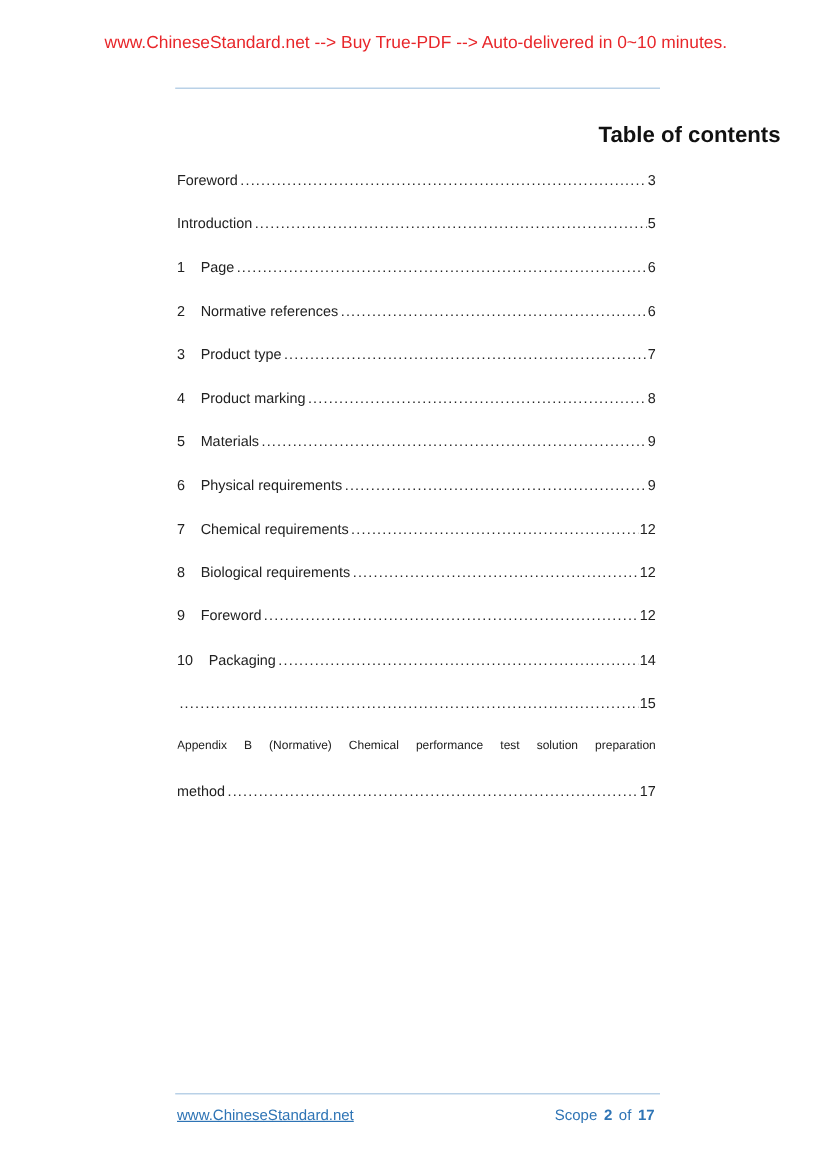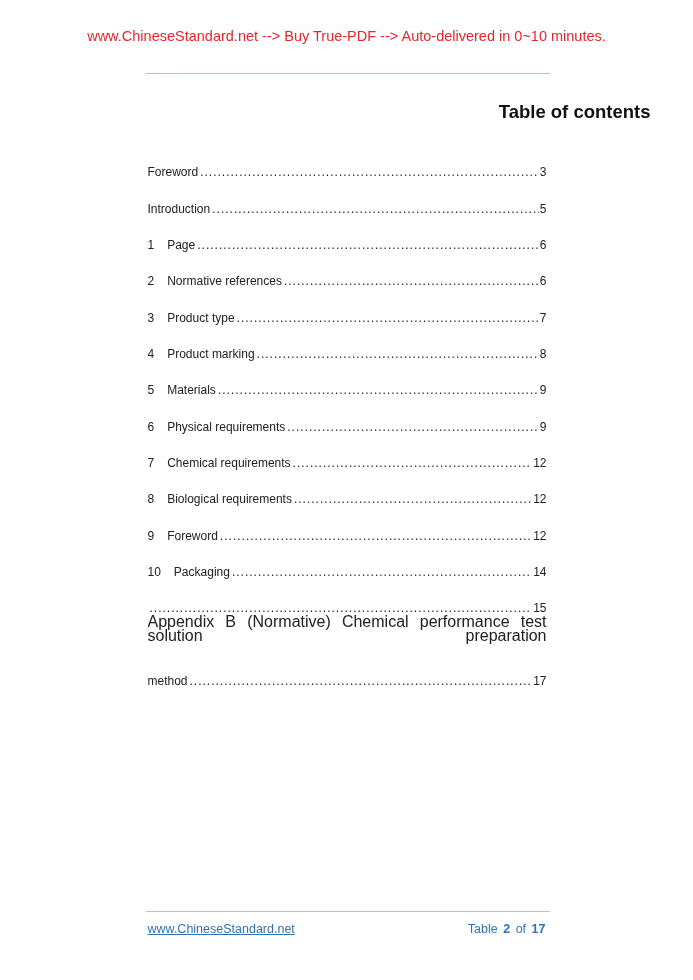--- a/index.html
+++ b/index.html
@@ -56,39 +56,39 @@
     color: #111111;
   }
   .toc-list {
     position: absolute;
     top: 143px;
     left: 105px;
     right: 104px;
   }
   .toc-row {
     display: flex;
-    align-items: flex-end;
+    align-items: flex-start;
     height: 36.35px;
     font-size: 12px;
     line-height: 14px;
     white-space: nowrap;
   }
   .toc-row .num { margin-right: 13px; }
   .toc-row .leader {
     flex: 1;
     overflow: hidden;
     white-space: nowrap;
     letter-spacing: 1px;
     margin-left: 2px;
     min-width: 0;
   }
   .toc-row .pg { margin-left: 1px; }
   .toc-wrap-line {
     height: 36.35px;
-    font-size: 16px;
+    font-size: 10px;
     line-height: 14px;
     text-align: justify;
     text-align-last: justify;
     overflow: hidden;
   }
   .footer-row {
     position: absolute;
     top: 922px;
     left: 105px; right: 104px;
     display: flex;
@@ -199,20 +199,20 @@
         <span class="leader">............................................................................................................................................................................................................................................................................................................</span>
         <span class="pg">17</span>
       </div>
     </div>
 
   <div class="rule footer-rule"></div>
 
   <div class="footer-row">
     <span class="footer-link">www.ChineseStandard.net</span>
     <span class="page-indicator">
-      <span>Table</span>
+      <span>Scope</span>
       <span class="bold">2</span>
       <span>of</span>
       <span class="bold">17</span>
     </span>
   </div>
 
 </div>
 
 </body></html>

